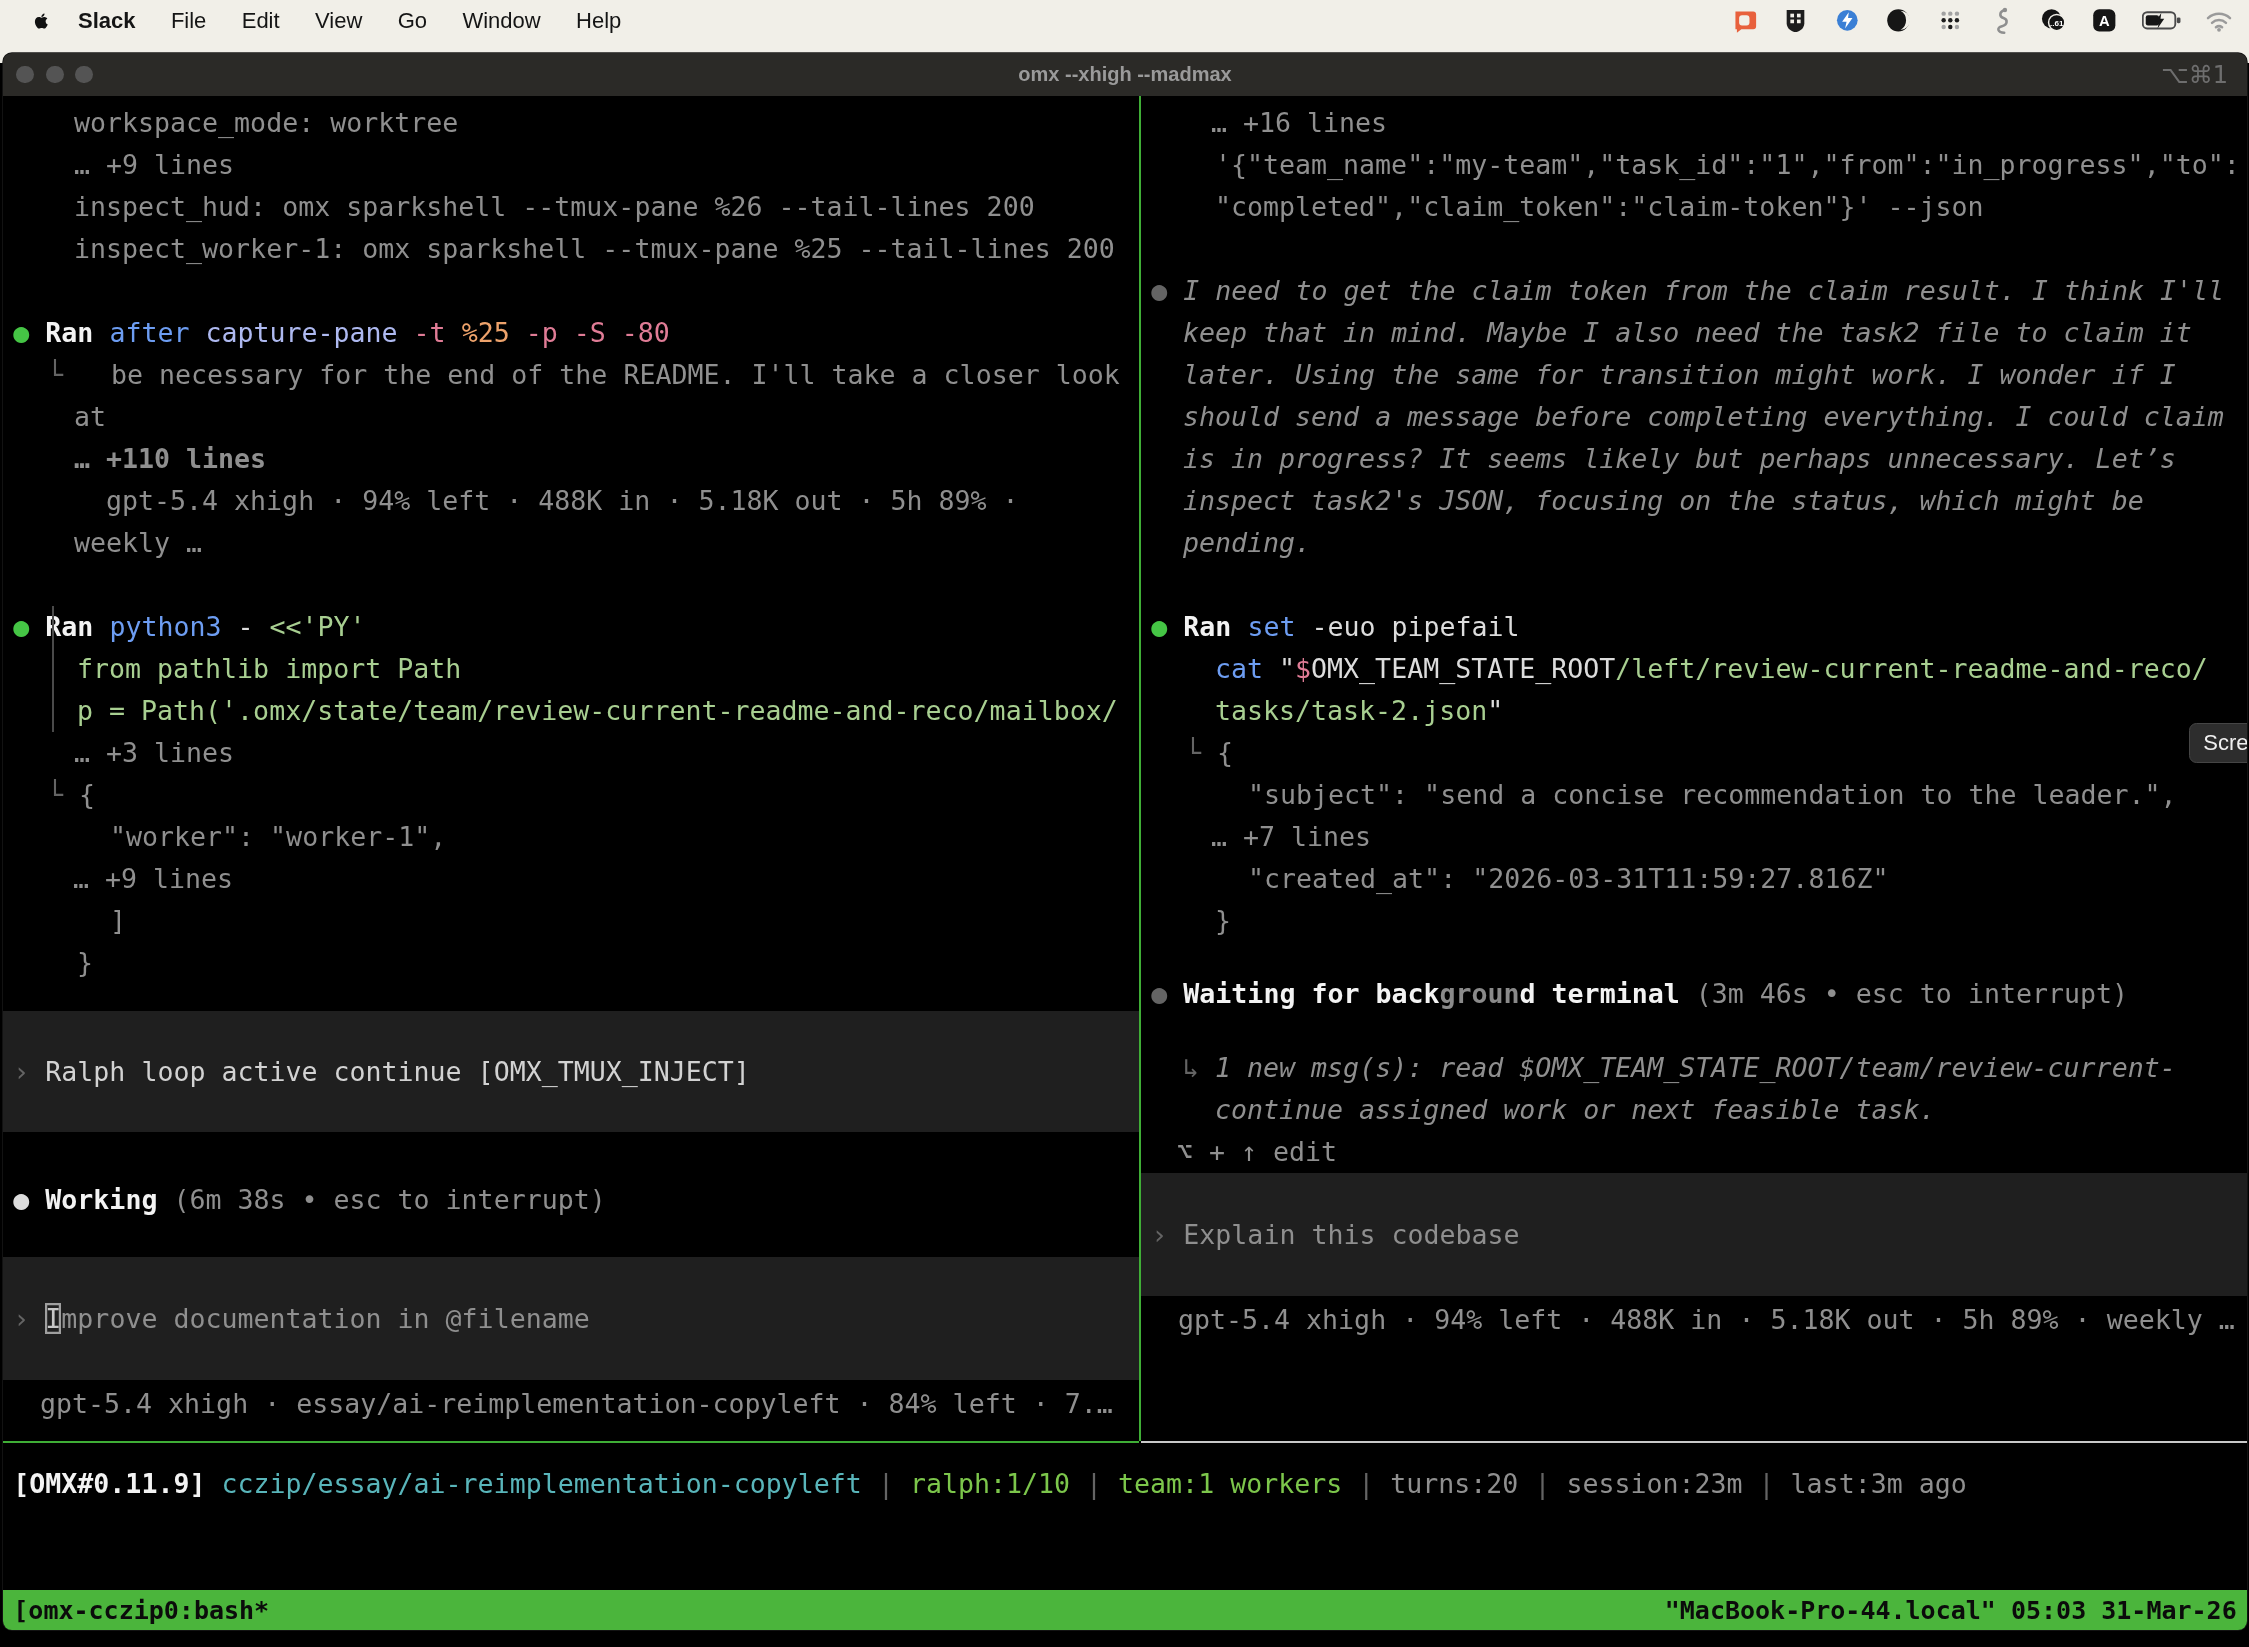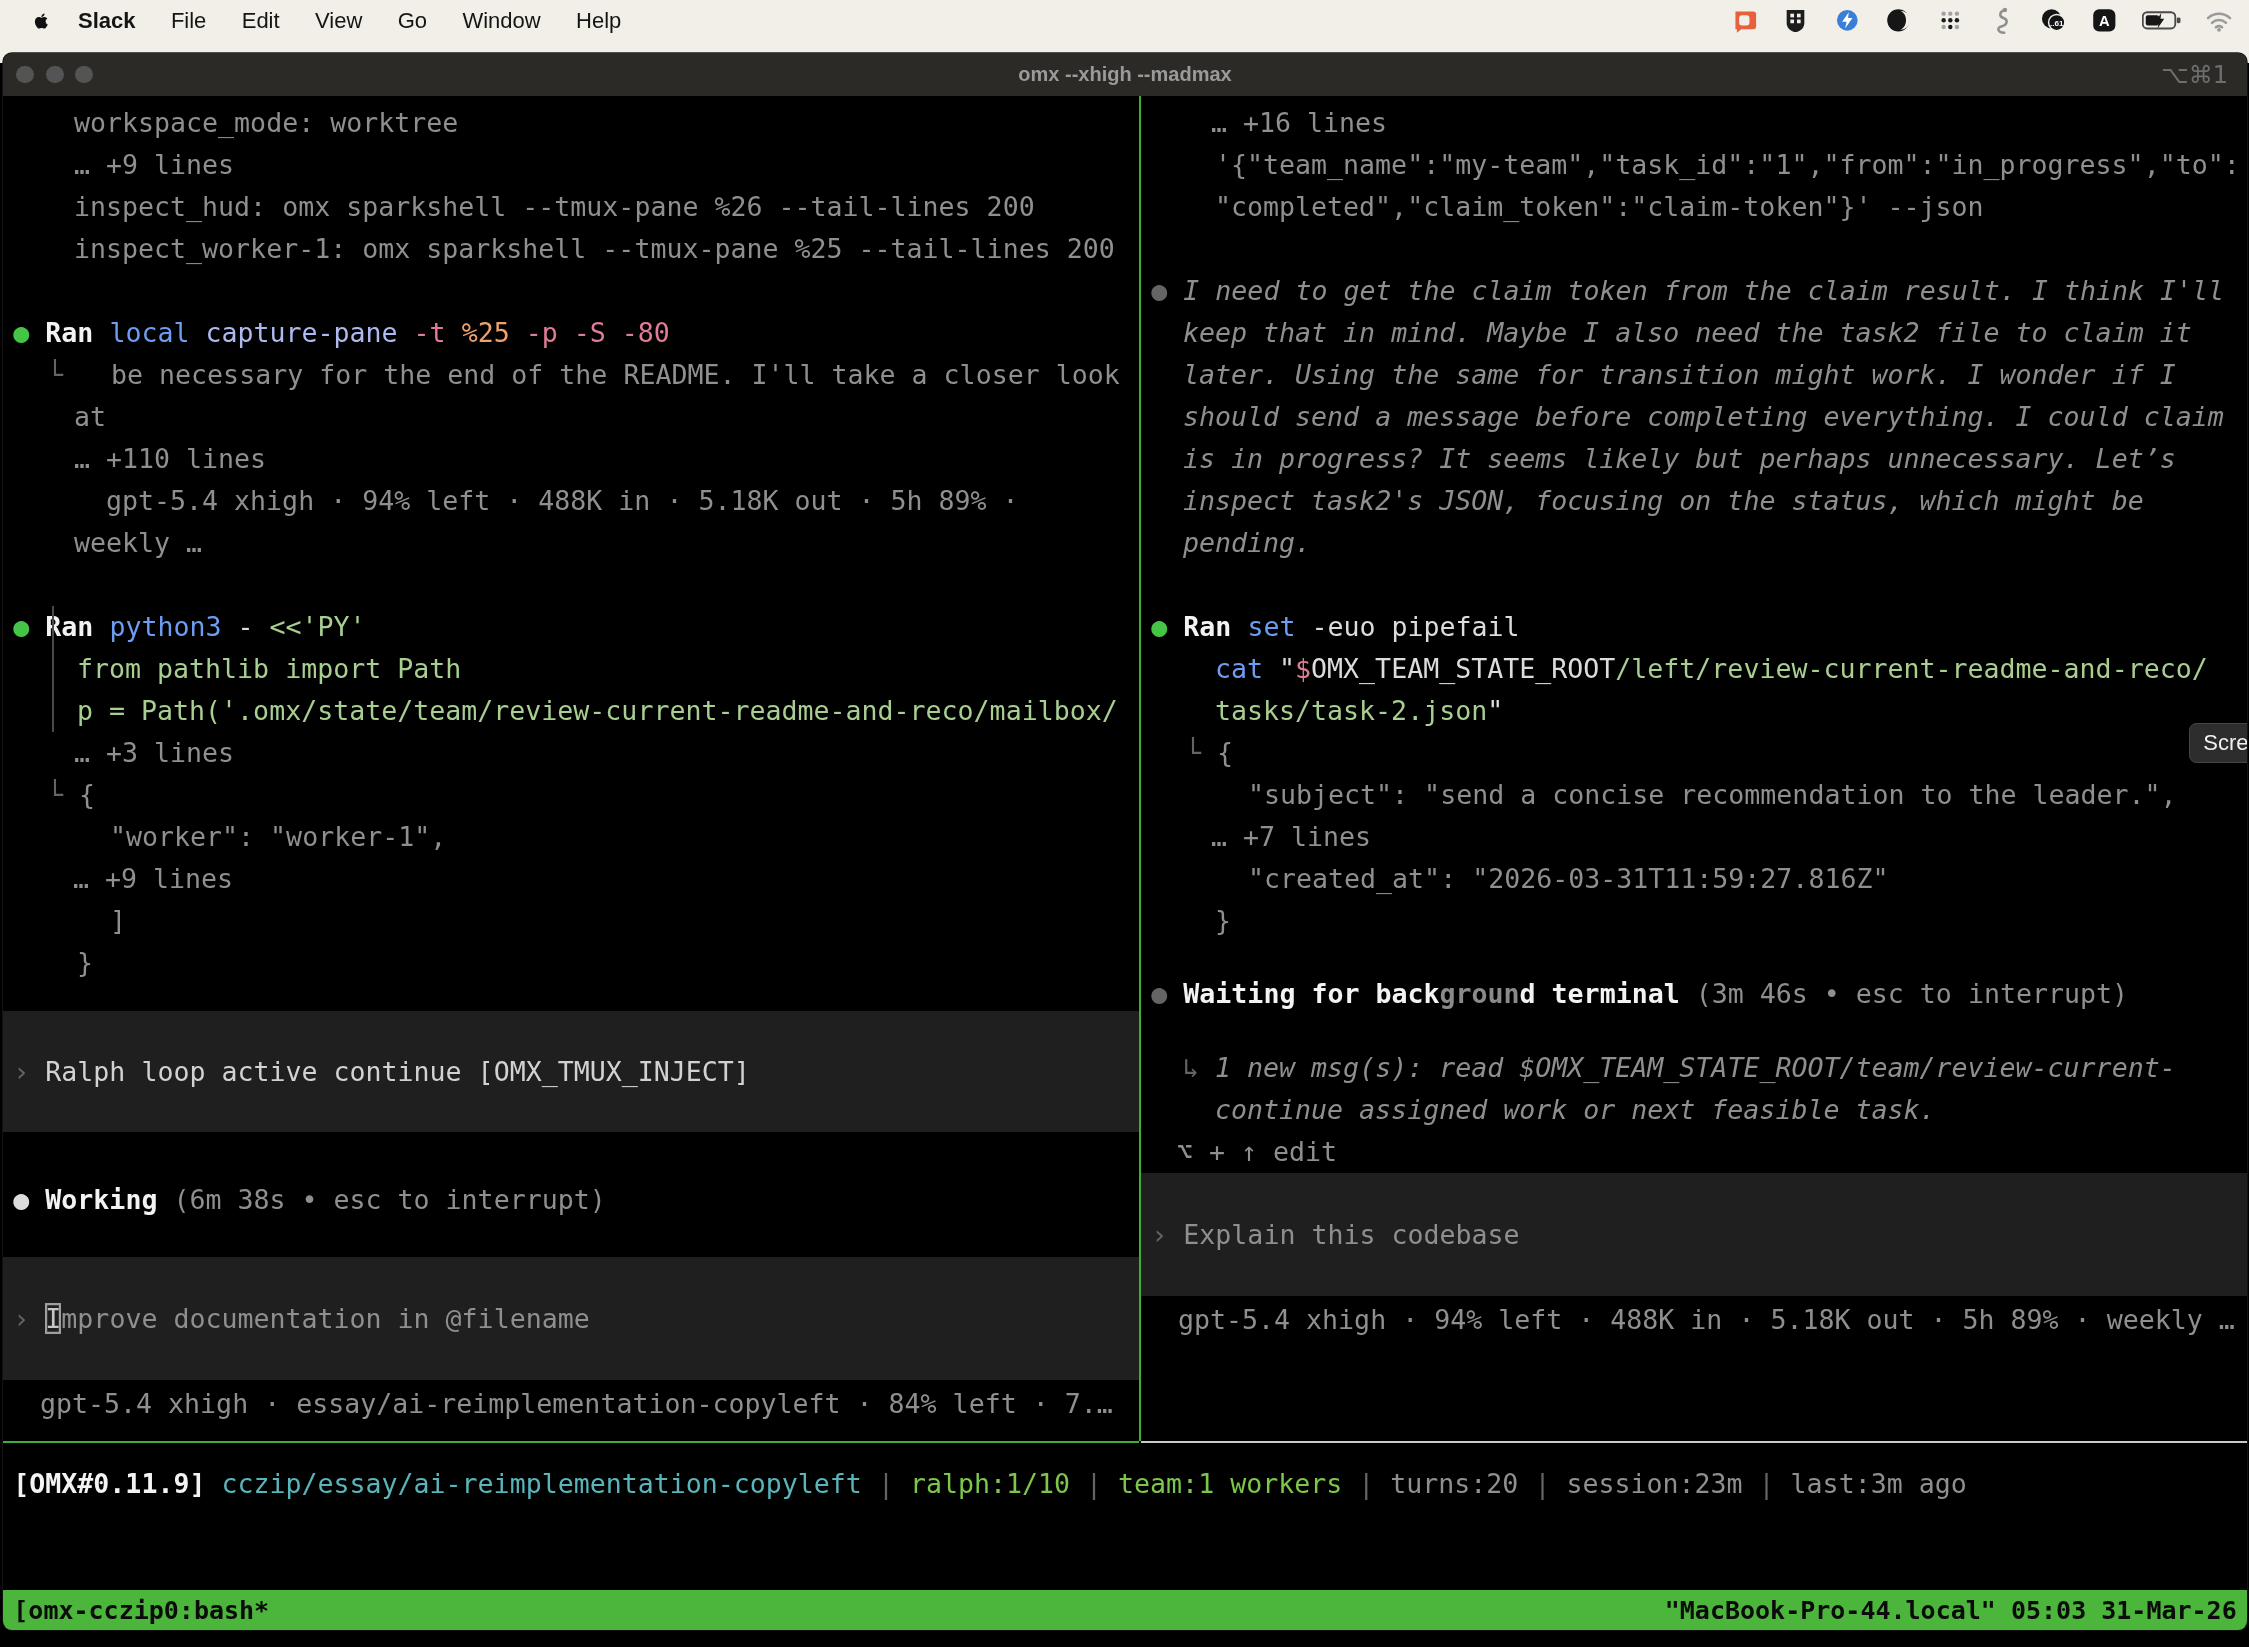--- a/index.html
+++ b/index.html
@@ -191,24 +191,24 @@
     <span class="shortcut">⌥⌘1</span>
   </div>
 
   <div id="left-pane" class="pane">
     <div class="sp" style="height:5.9px;"></div>
   <div class="line" style="padding-left: 71px;"><span class="seg c-gray">workspace_mode: worktree</span></div>
       <div class="line" style="padding-left: 71px;"><span class="seg c-gray">… +9 lines</span></div>
       <div class="line" style="padding-left: 71px;"><span class="seg c-gray">inspect_hud: omx sparkshell --tmux-pane %26 --tail-lines 200</span></div>
       <div class="line" style="padding-left: 71px;"><span class="seg c-gray">inspect_worker-1: omx sparkshell --tmux-pane %25 --tail-lines 200</span></div>
       <div class="line blank" style="padding-left: 0px;"></div>
-      <div class="line" style="padding-left: 10.3px;"><span class="seg c-gb">● </span><span class="seg c-bw">Ran </span><span class="seg c-blue">local </span><span class="seg c-lav">capture-pane </span><span class="seg c-pink">-t </span><span class="seg c-orange">%25 </span><span class="seg c-pink">-p -S -80</span></div>
+      <div class="line" style="padding-left: 10.3px;"><span class="seg c-gb">● </span><span class="seg c-bw">Ran </span><span class="seg c-blue">after </span><span class="seg c-lav">capture-pane </span><span class="seg c-pink">-t </span><span class="seg c-orange">%25 </span><span class="seg c-pink">-p -S -80</span></div>
       <div class="line" style="padding-left: 44px;"><span class="seg c-dim">└</span><span class="seg c-gray">   be necessary for the end of the README. I'll take a closer look</span></div>
       <div class="line" style="padding-left: 71px;"><span class="seg c-gray">at</span></div>
-      <div class="line" style="padding-left: 71px;"><span class="seg c-gray">… +110 lines</span></div>
+      <div class="line" style="padding-left: 71px; font-weight: bold;"><span class="seg c-gray">… +110 lines</span></div>
       <div class="line" style="padding-left: 103px;"><span class="seg c-gray">gpt-5.4 xhigh · 94% left · 488K in · 5.18K out · 5h 89% ·</span></div>
       <div class="line" style="padding-left: 71px;"><span class="seg c-gray">weekly …</span></div>
       <div class="line blank" style="padding-left: 0px;"></div>
       <div class="line" style="padding-left: 10.3px;"><span class="seg c-gb">● </span><span class="seg c-bw">Ran </span><span class="seg c-blue">python3 </span><span class="seg c-white">- </span><span class="seg c-gstr">&lt;&lt;'PY'</span></div>
       <div class="line" style="padding-left: 74px;"><span class="seg c-gstr">from pathlib import Path</span></div>
       <div class="line" style="padding-left: 74px;"><span class="seg c-gstr">p = Path('.omx/state/team/review-current-readme-and-reco/mailbox/</span></div>
       <div class="line" style="padding-left: 71px;"><span class="seg c-gray">… +3 lines</span></div>
       <div class="line" style="padding-left: 44px;"><span class="seg c-dim">└ </span><span class="seg c-gray">{</span></div>
       <div class="line" style="padding-left: 107px;"><span class="seg c-gray">"worker": "worker-1",</span></div>
       <div class="line" style="padding-left: 70px;"><span class="seg c-gray">… +9 lines</span></div>

